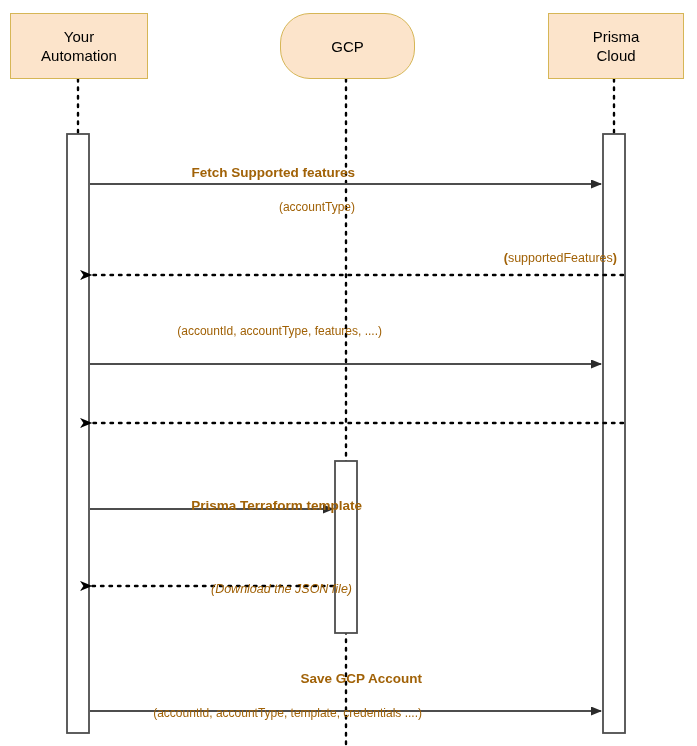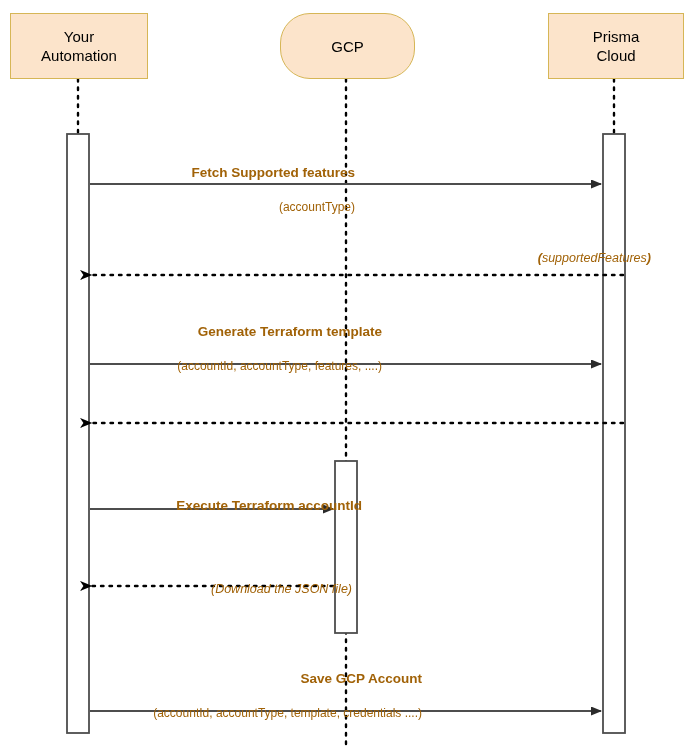--- a/index.html
+++ b/index.html
@@ -126,32 +126,31 @@
   <div class="participant-box" style="left:548px; top:13px; width:136px; height:66px;">
     <span>Prisma
 Cloud</span>
   </div>
 
   <div class="msg-label" style="left:55px; top:146px; width:300px;">
     <span class="msg-title">Fetch Supported features</span>
     <span class="msg-sub">(accountType)</span>
   </div>
 
-  <div class="msg-label" style="left:411px; top:232px; width:240px;font-style:italic;">
+  <div class="msg-label" style="left:377px; top:232px; width:240px;">
     <span class="msg-ret"><span class="paren">(</span><span>supportedFeatures</span><span class="paren">)</span></span>
   </div>
 
   <div class="msg-label" style="left:62px; top:305px; width:320px;">
-    <span class="msg-title">Generate Terraform template</span>
     <span class="msg-sub">(accountId, accountType, features, ....)</span>
   </div>
 
 
   <div class="msg-label" style="left:62px; top:479px; width:300px;">
-    <span class="msg-title">Execute Terraform accountId</span>
+    <span class="msg-title">Prisma Terraform template</span>
   </div>
 
   <div class="msg-label" style="left:92px; top:563px; width:260px;font-style:italic;">
     <span class="msg-ret">(Download the JSON file)</span>
   </div>
 
   <div class="msg-label" style="left:62px; top:652px; width:360px;">
     <span class="msg-title">Save GCP Account</span>
     <span class="msg-sub">(accountId, accountType, template, credentials ....)</span>
   </div>

